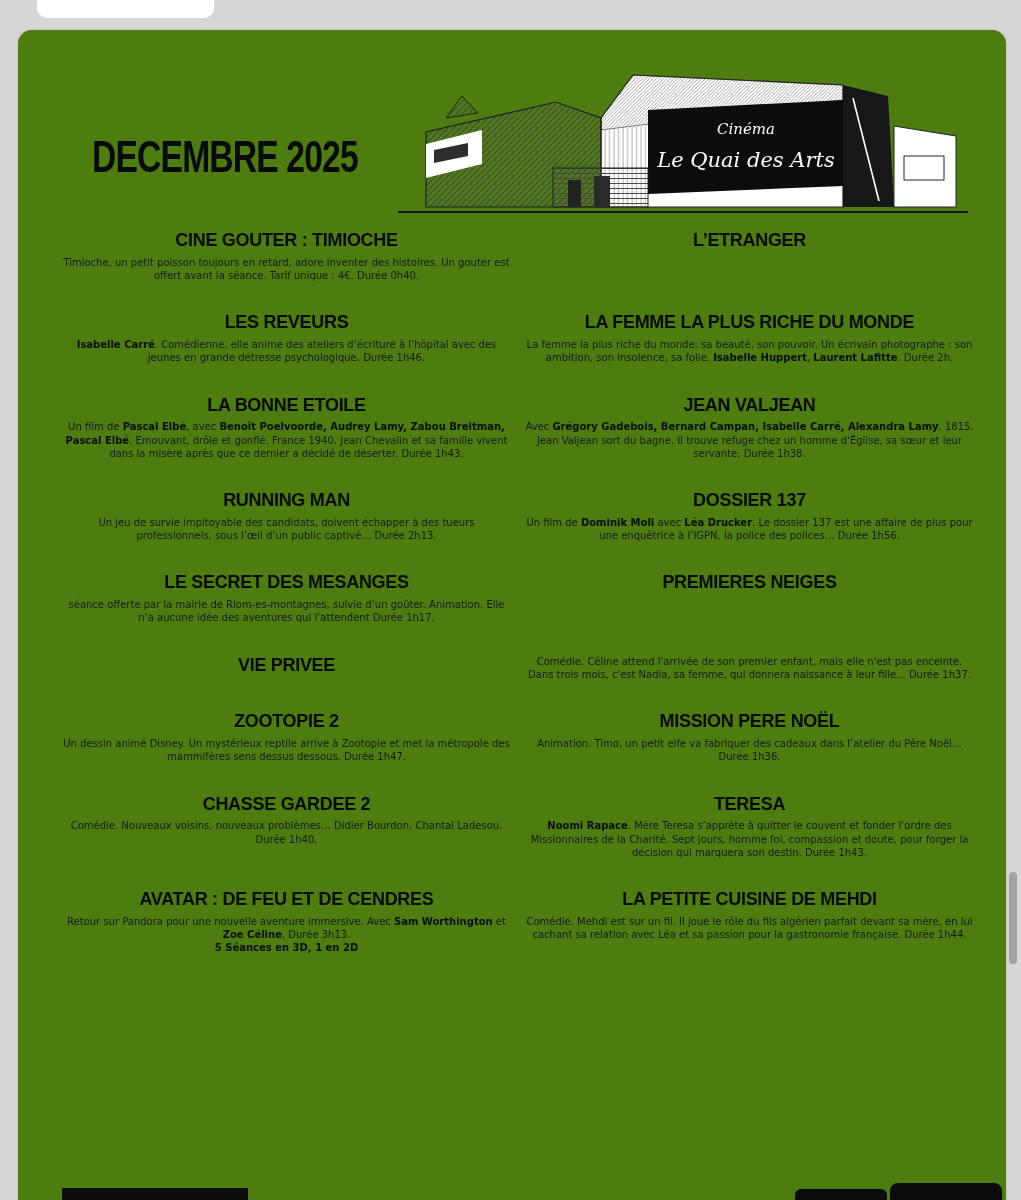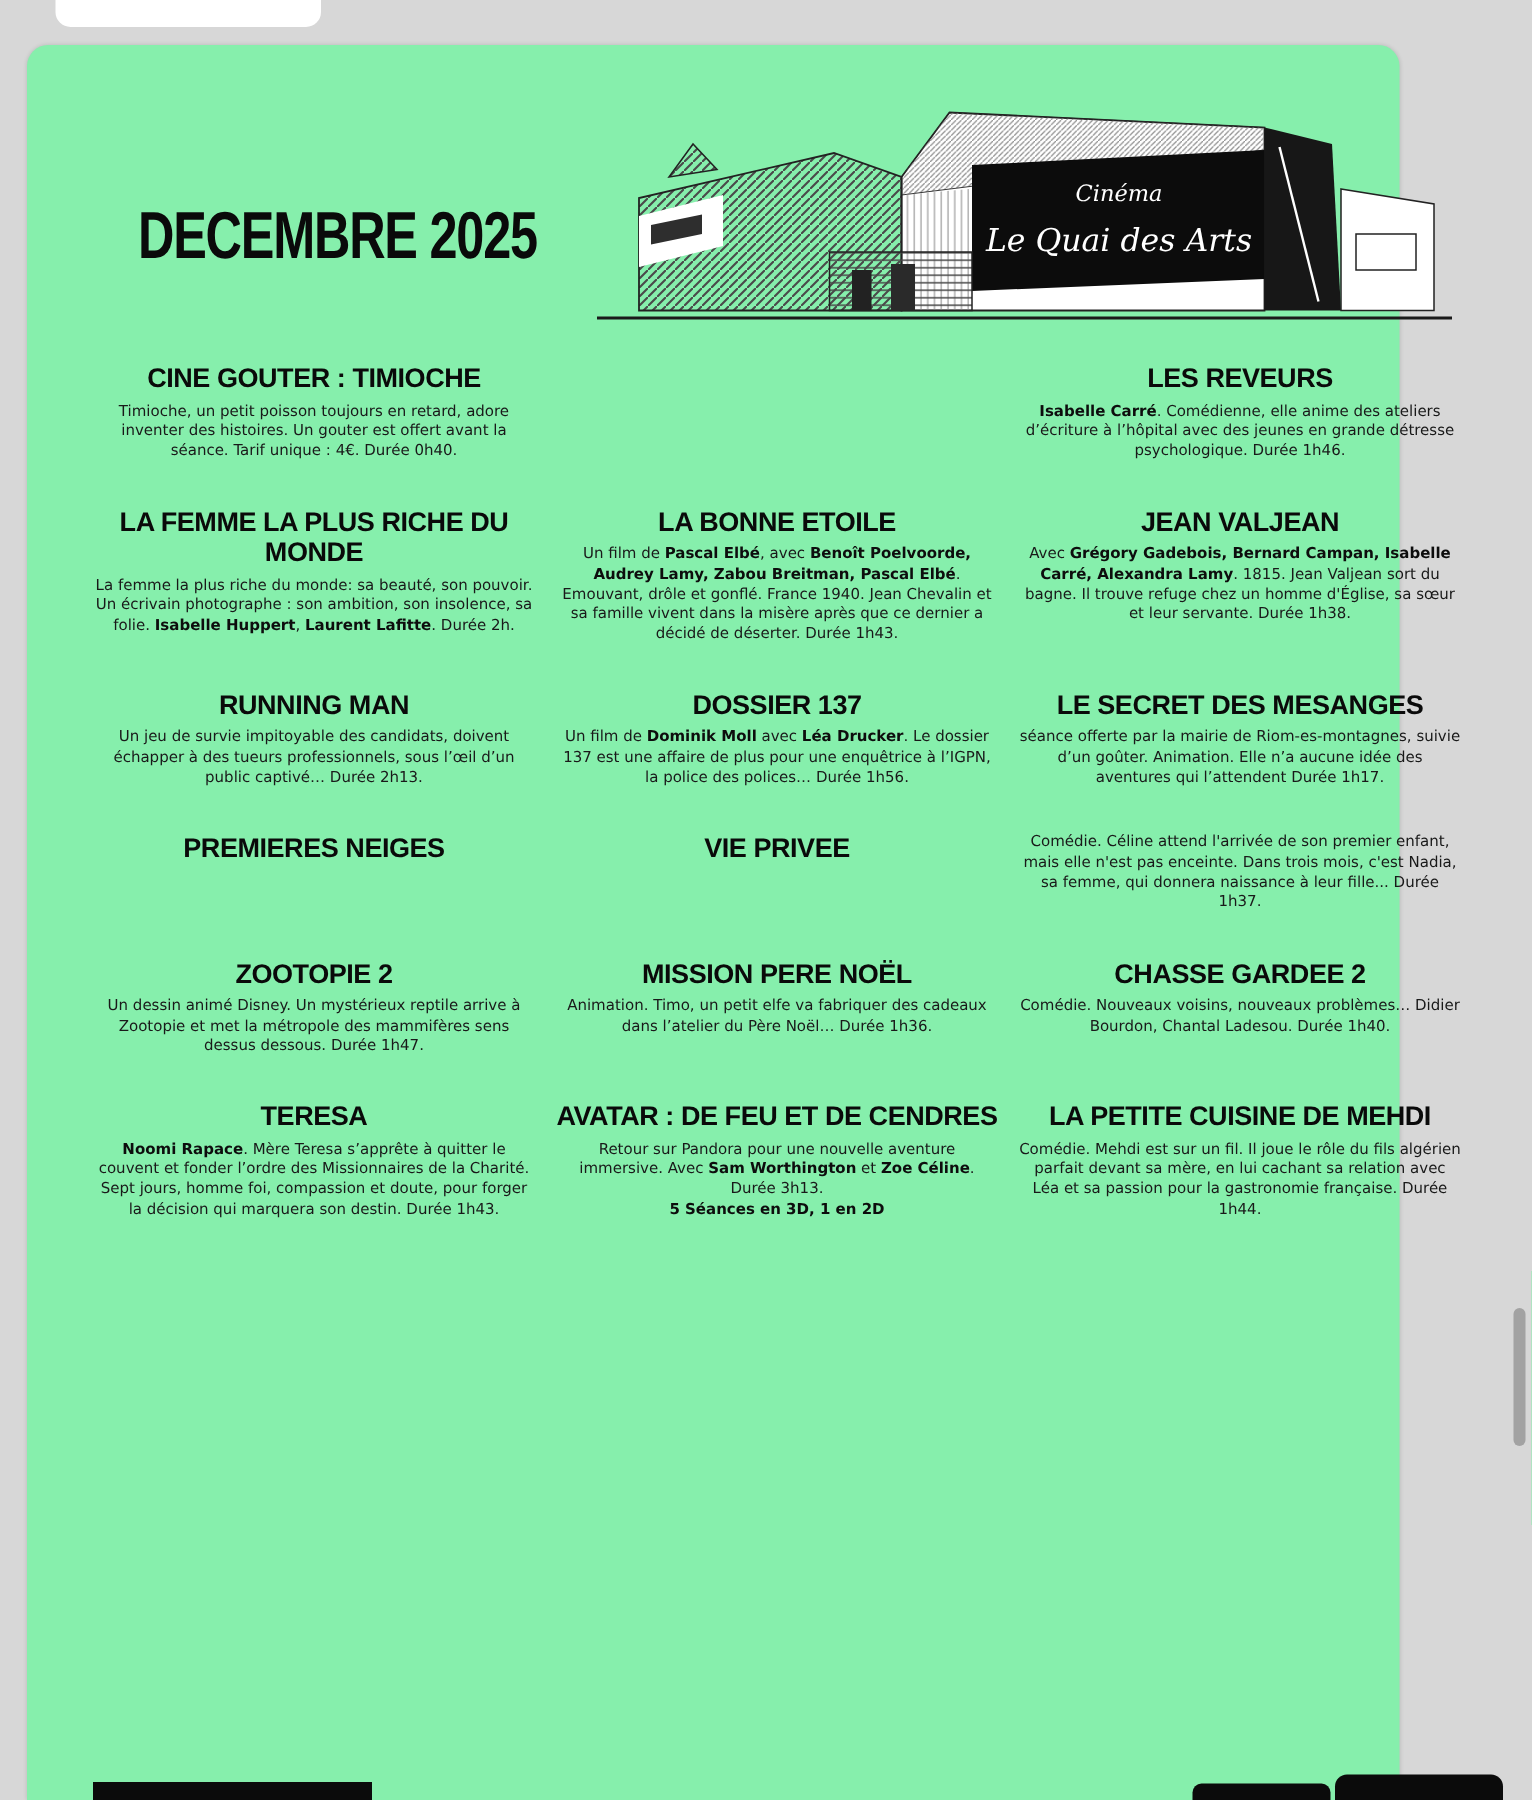--- a/index.html
+++ b/index.html
@@ -7,35 +7,35 @@
     width:1021px;height:1200px;position:relative;overflow:hidden;
     background:#d7d7d7;
     font-family:"DejaVu Sans",sans-serif;
     color:#1a1a1a;
   }
   .top-tab{
     position:absolute;left:37px;top:-10px;width:177px;height:28px;
     background:#ffffff;border-radius:10px;
   }
   .page{
-    position:absolute;left:18px;top:30px;width:915px;height:1170px;
-    background:#86efac;border-radius:14px 14px 0 0;
+    position:absolute;left:18px;top:30px;width:988px;height:1170px;
+    background:#4d7c0f;border-radius:14px 14px 0 0;
     box-shadow:0 0 3px rgba(0,0,0,.15);
   }
   .month-title{
     position:absolute;left:74px;top:104px;margin:0;
     font-family:"Liberation Sans",sans-serif;font-weight:bold;
     font-size:41px;letter-spacing:-1px;color:#0a0a0a;
     transform:scale(0.82,1.08);transform-origin:0 50%;
     white-space:nowrap;
   }
   .building{position:absolute;left:378px;top:36px;width:578px;height:150px;}
   .films-grid{
-    position:absolute;left:44px;top:212px;width:912px;
-    display:grid;grid-template-columns:1fr 1fr 1fr;
+    position:absolute;left:44px;top:200px;width:912px;
+    display:grid;grid-template-columns:1fr 1fr;
     column-gap:14px;row-gap:30px;align-items:start;
   }
   .film{ text-align:center; }
   .ftitle{
     margin:0 0 5px 0;
     font-family:"Liberation Sans",sans-serif;font-weight:bold;
     font-size:18px;letter-spacing:-0.3px;color:#0a0a0a;line-height:1.15;
   }
   .fdesc{
     margin:0;font-size:10px;line-height:1.33;color:#191919;
@@ -110,20 +110,21 @@
     <line x1="2" y1="146" x2="572" y2="146" stroke="#1a1a1a" stroke-width="2"></line>
   </svg>
 
   <div class="films-grid">
 
     <div class="film">
       <h3 class="ftitle">CINE GOUTER : TIMIOCHE</h3>
       <p class="fdesc"><span>Timioche, un petit poisson toujours en retard, adore inventer des histoires. Un gouter est offert avant la séance. Tarif unique : 4€. Durée 0h40.</span></p>
     </div>
     <div class="film">
+      <h3 class="ftitle">L’ETRANGER</h3>
     </div>
     <div class="film">
       <h3 class="ftitle">LES REVEURS</h3>
       <p class="fdesc"><b>Isabelle Carré</b><span>. Comédienne, elle anime des ateliers d’écriture à l’hôpital avec des jeunes en grande détresse psychologique. Durée 1h46.</span></p>
     </div>
 
     <div class="film">
       <h3 class="ftitle">LA FEMME LA PLUS RICHE DU MONDE</h3>
       <p class="fdesc"><span>La femme la plus riche du monde: sa beauté, son pouvoir. Un écrivain photographe : son ambition, son insolence, sa folie. </span><b>Isabelle Huppert</b><span>, </span><b>Laurent Lafitte</b><span>. Durée 2h.</span></p>
     </div>

